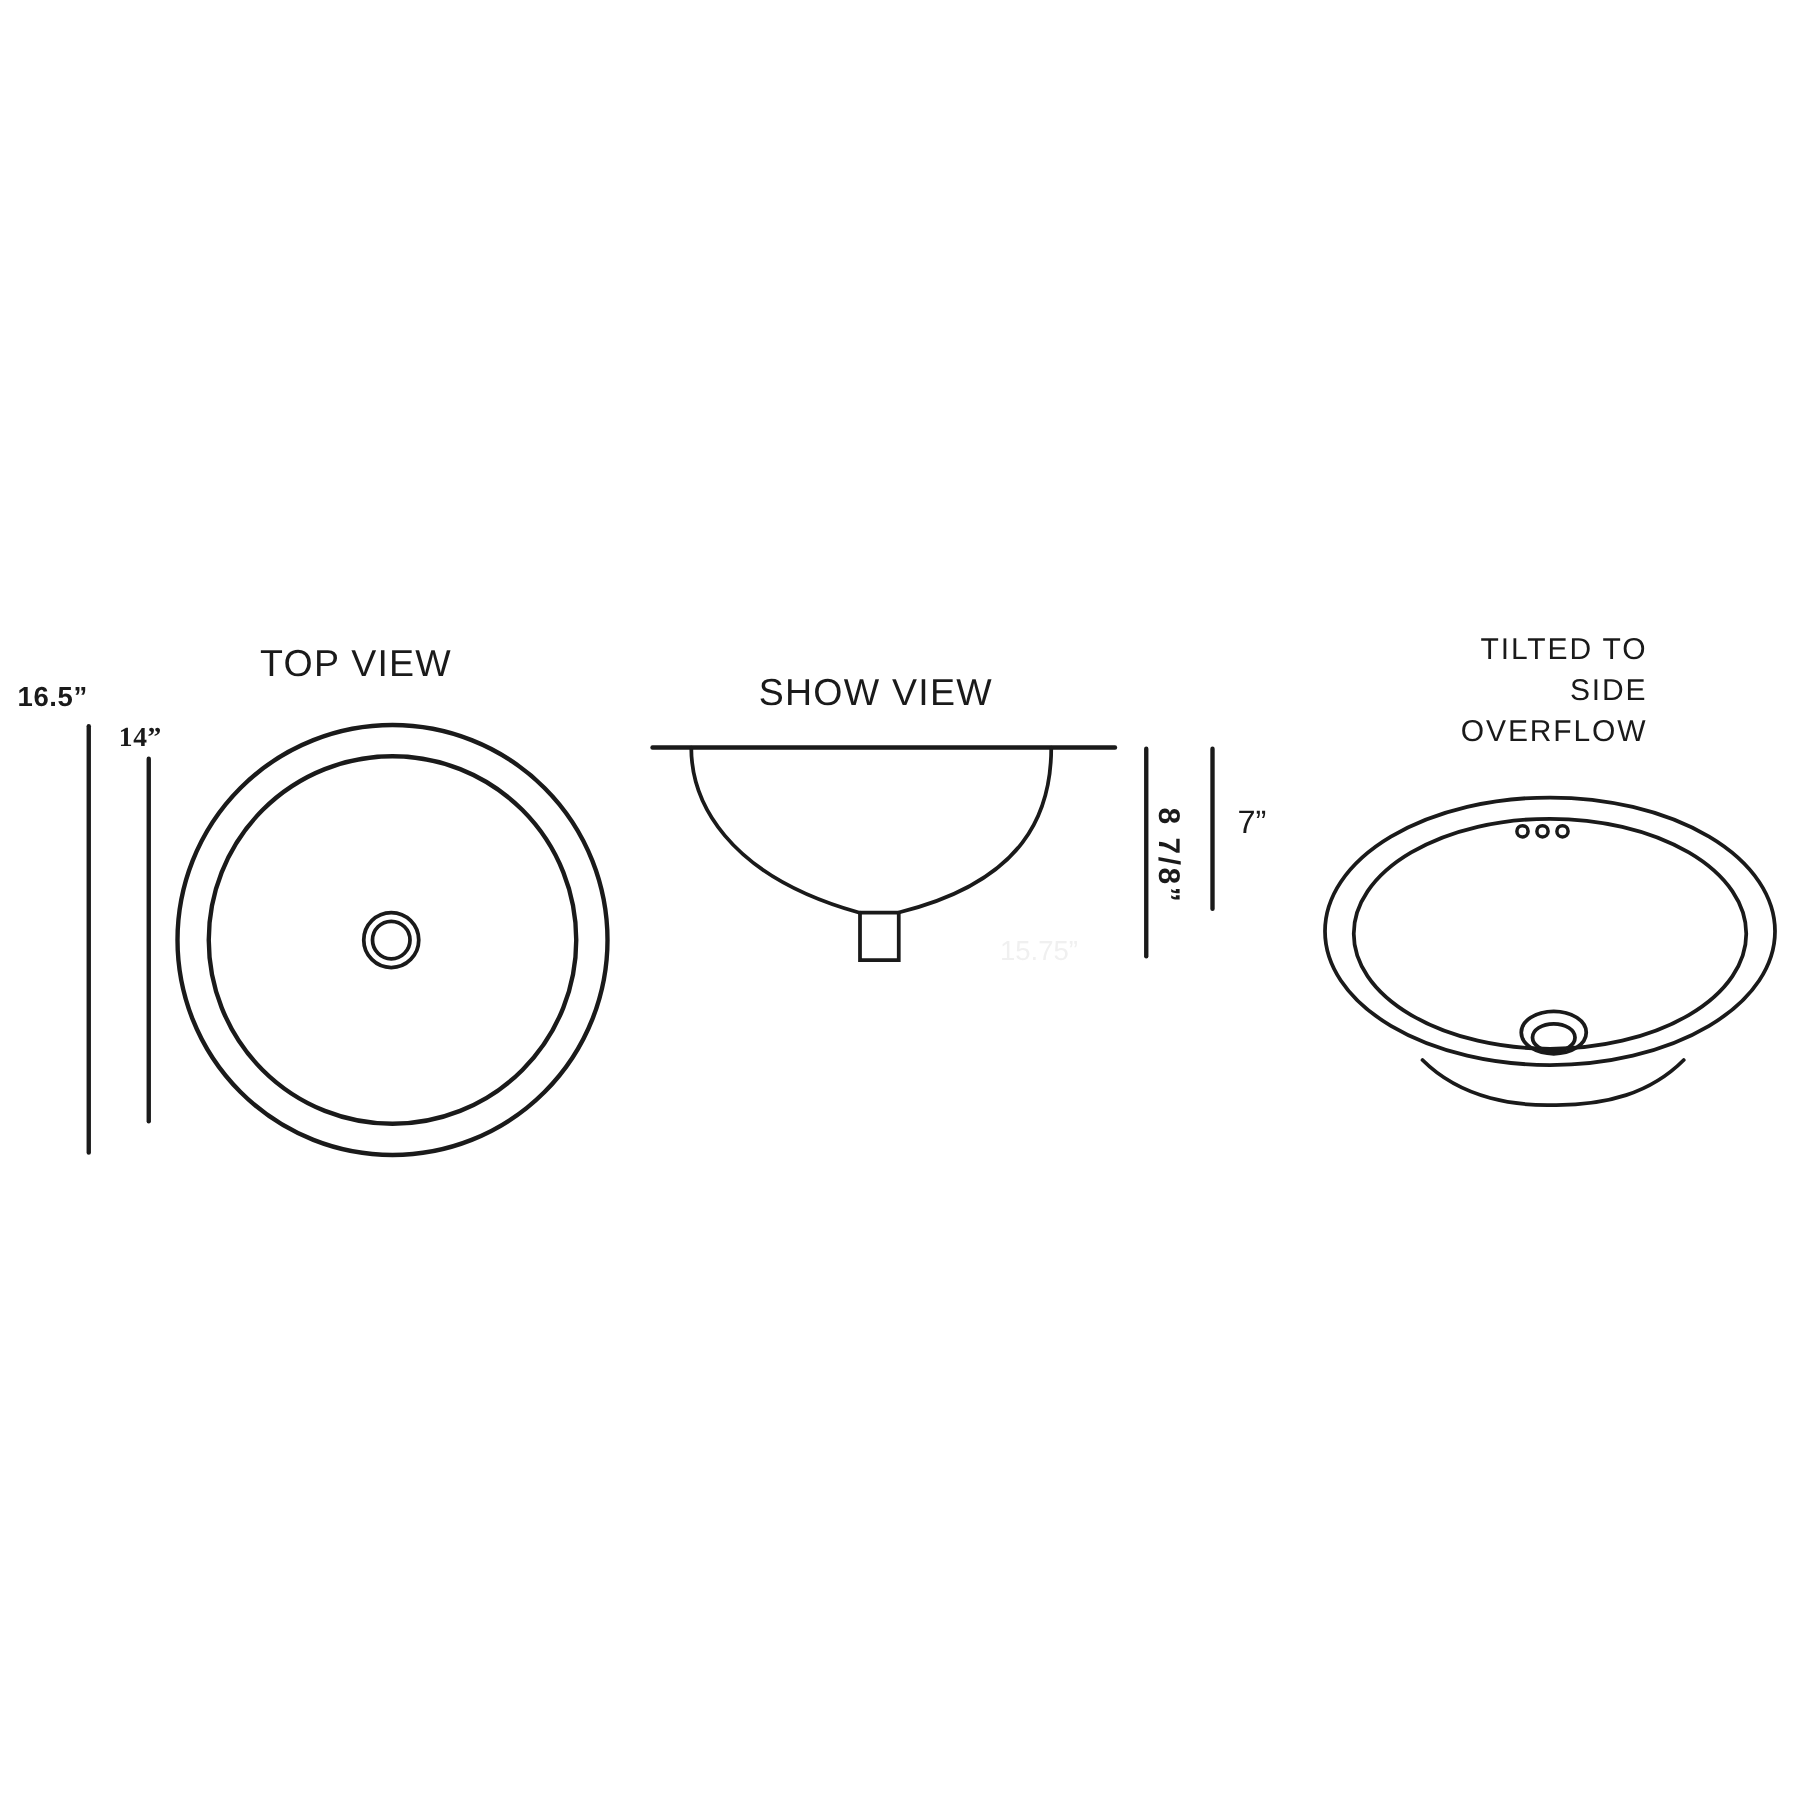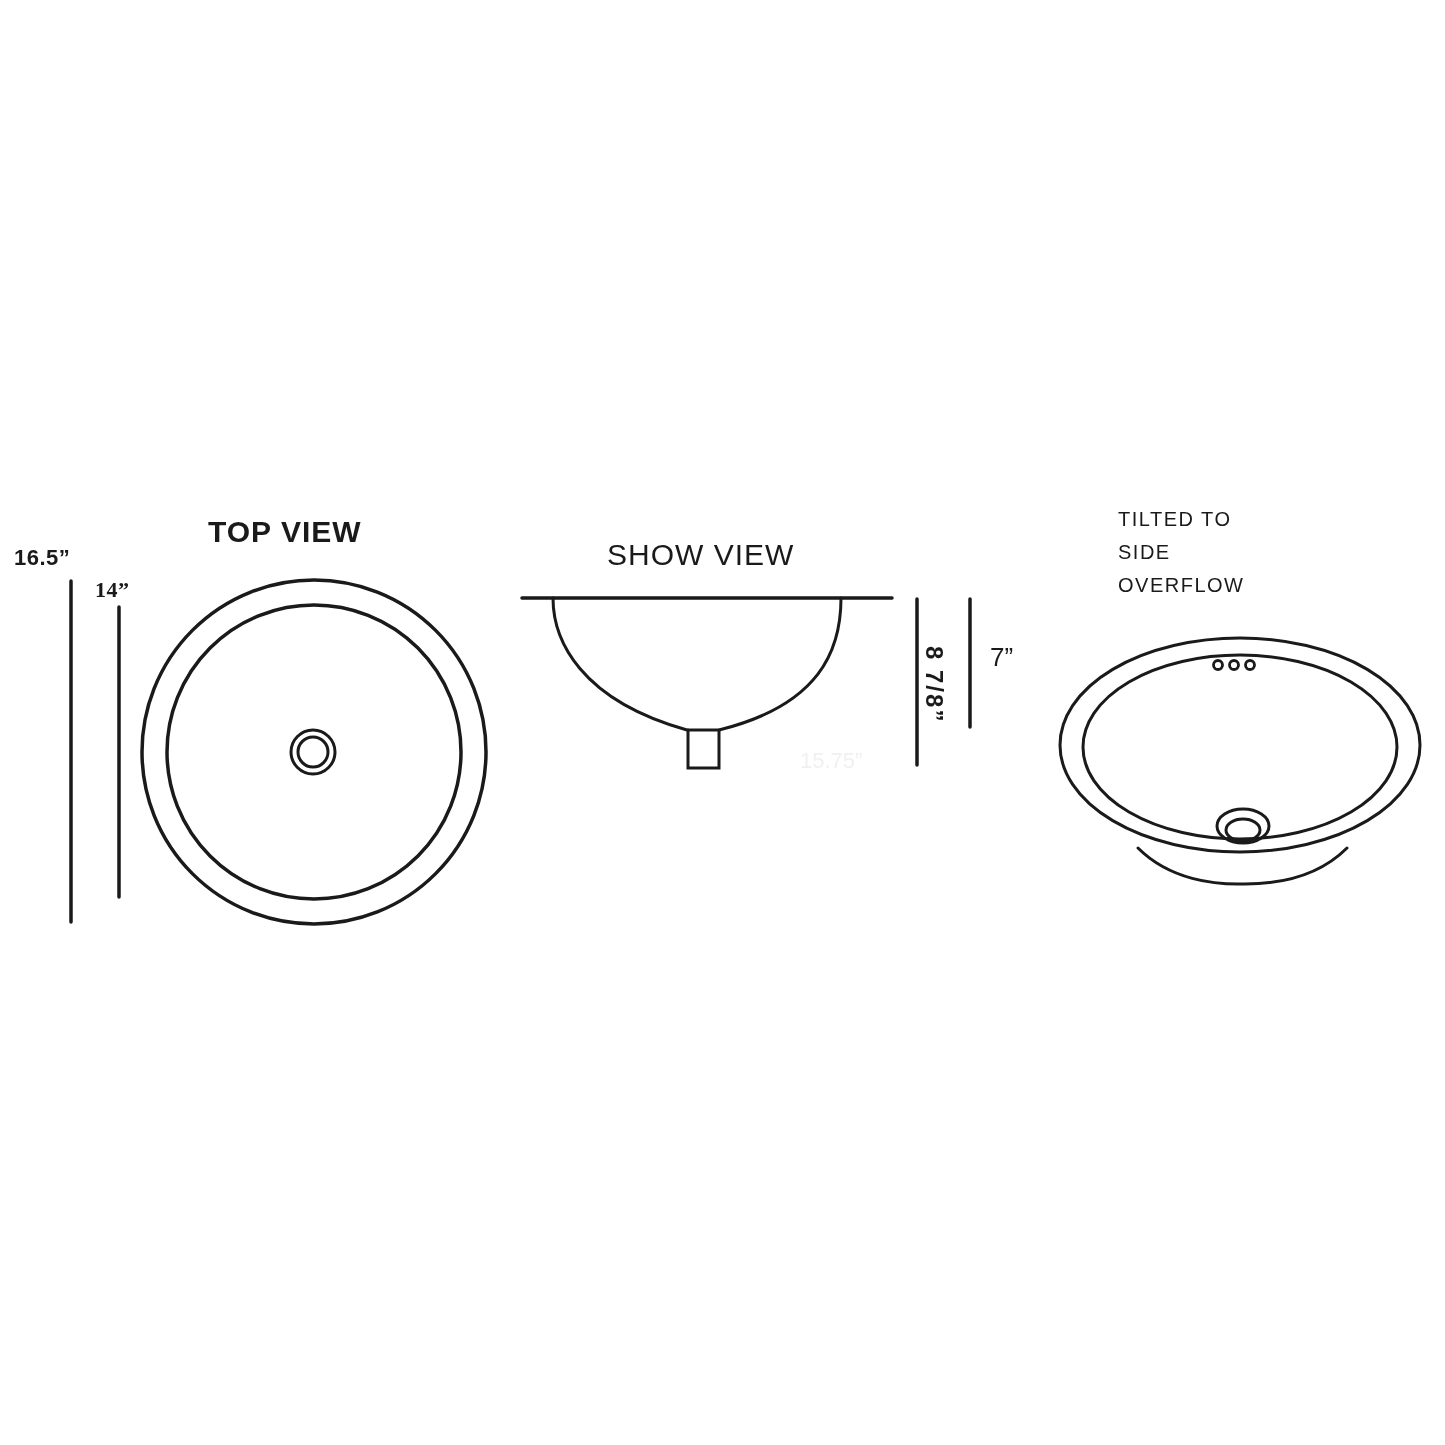--- a/index.html
+++ b/index.html
@@ -1,20 +1,20 @@
 <!DOCTYPE html>
 <html><head>
 <meta charset="utf-8">
 <style>
   html, body { margin: 0; padding: 0; background: #ffffff; }
   body { width: 1445px; height: 1445px; position: relative; overflow: hidden; font-family: "Liberation Sans", "DejaVu Sans", sans-serif; }
   .canvas { position: absolute; left: 0; top: 0; width: 1445px; height: 1445px; }
   .label { position: absolute; color: #1a1a1a; white-space: nowrap; }
   .title { font-size: 30px; letter-spacing: 1px; font-weight: normal; }
-  .title-small { font-size: 20px; letter-spacing: 1.5px; text-align: left; line-height: 33px; }
+  .title-small { font-size: 24px; letter-spacing: 1.5px; text-align: right; line-height: 33px; }
   .dim-bold { font-size: 22px; font-weight: bold; letter-spacing: 0.5px; }
   .dim-regular { font-size: 26px; }
   .dim-rot { font-size: 24px; font-weight: bold; transform-origin: left top; transform: rotate(90deg); letter-spacing: 2px; }
   .faint { color: #f0f0f0; font-size: 22px; }
   svg { position: absolute; left: 0; top: 0; }
 </style>
 </head>
 <body>
 
 <div class="canvas">
@@ -45,21 +45,21 @@
         <path d="M1138 848 C 1170 880, 1215 885, 1245 884 C 1285 884, 1320 875, 1347 848"></path>
         <ellipse cx="1243" cy="826" rx="26" ry="17"></ellipse>
         <ellipse cx="1243" cy="830" rx="17" ry="11"></ellipse>
         <circle cx="1218" cy="665" r="4.5" stroke-width="2.8"></circle>
         <circle cx="1234" cy="665" r="4.5" stroke-width="2.8"></circle>
         <circle cx="1250" cy="665" r="4.5" stroke-width="2.8"></circle>
       </g>
     </g>
   </svg>
 
-  <div class="label title" style="left:208px; top:515px;font-weight:bold;">TOP VIEW</div>
+  <div class="label title" style="left:208px; top:515px;">TOP VIEW</div>
   <div class="label dim-bold" style="left:14px; top:545px;">16.5”</div>
   <div class="label dim-bold" style="left:95px; top:577px;font-family:Liberation Serif, serif;">14”</div>
 
   <div class="label title" style="left:607px; top:538px;">SHOW VIEW</div>
   <div class="label dim-rot" style="left:948px; top:646px;">8 7/8”</div>
   <div class="label dim-regular" style="left:990px; top:642px;">7”</div>
   <div class="label faint" style="left:800px; top:748px;">15.75”</div>
 
   <div class="label title-small" style="left:1118px; top:503px; width:200px;">
     <div>TILTED TO</div>

